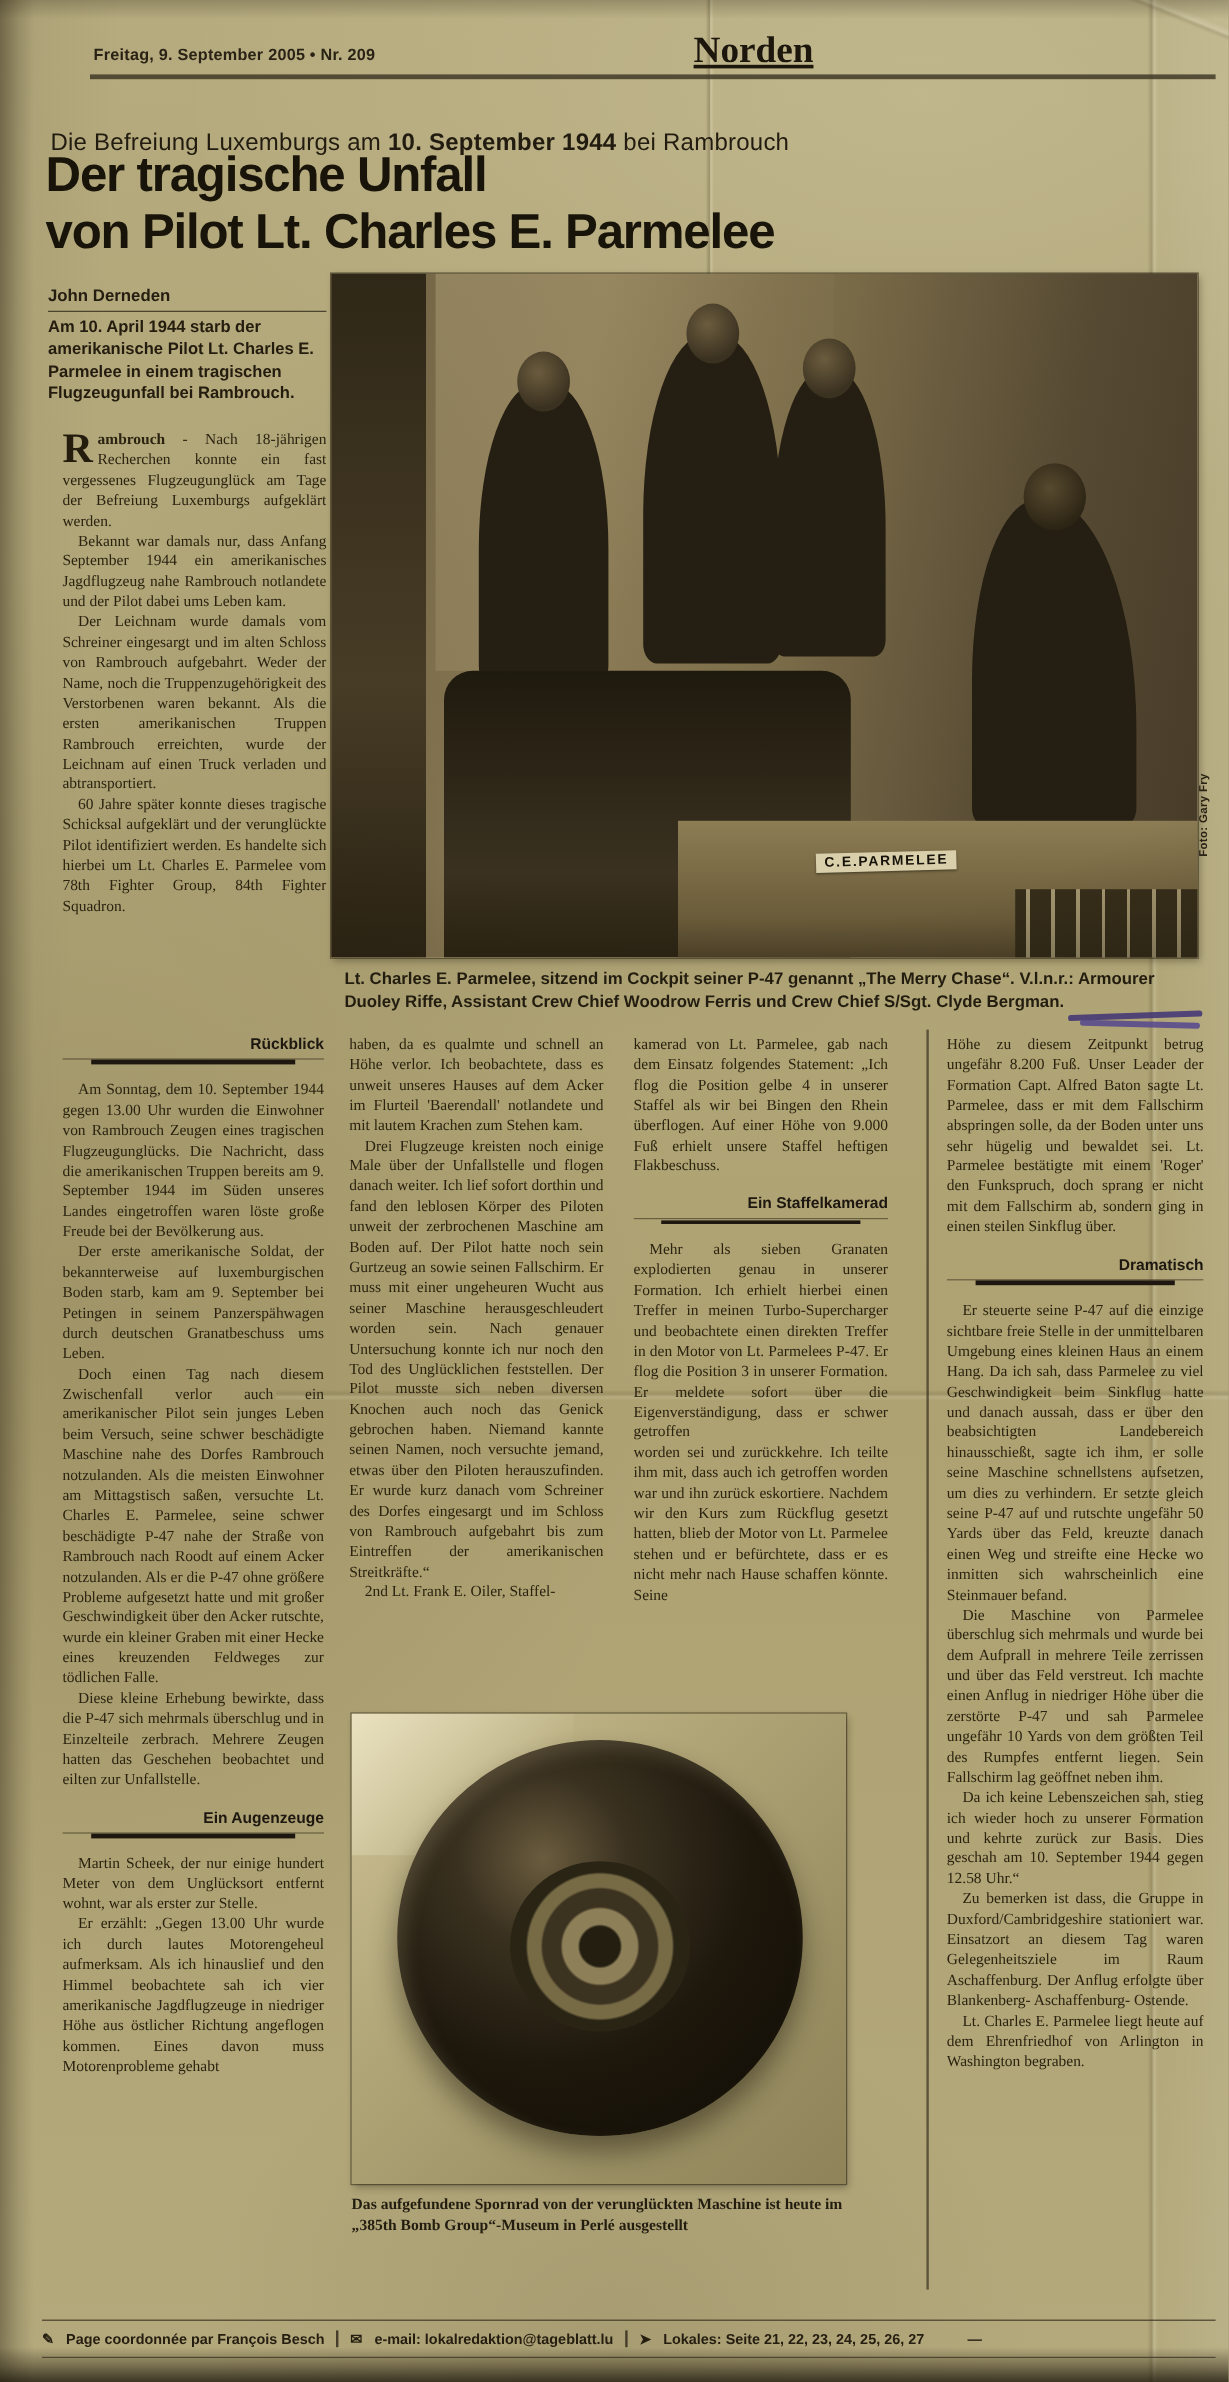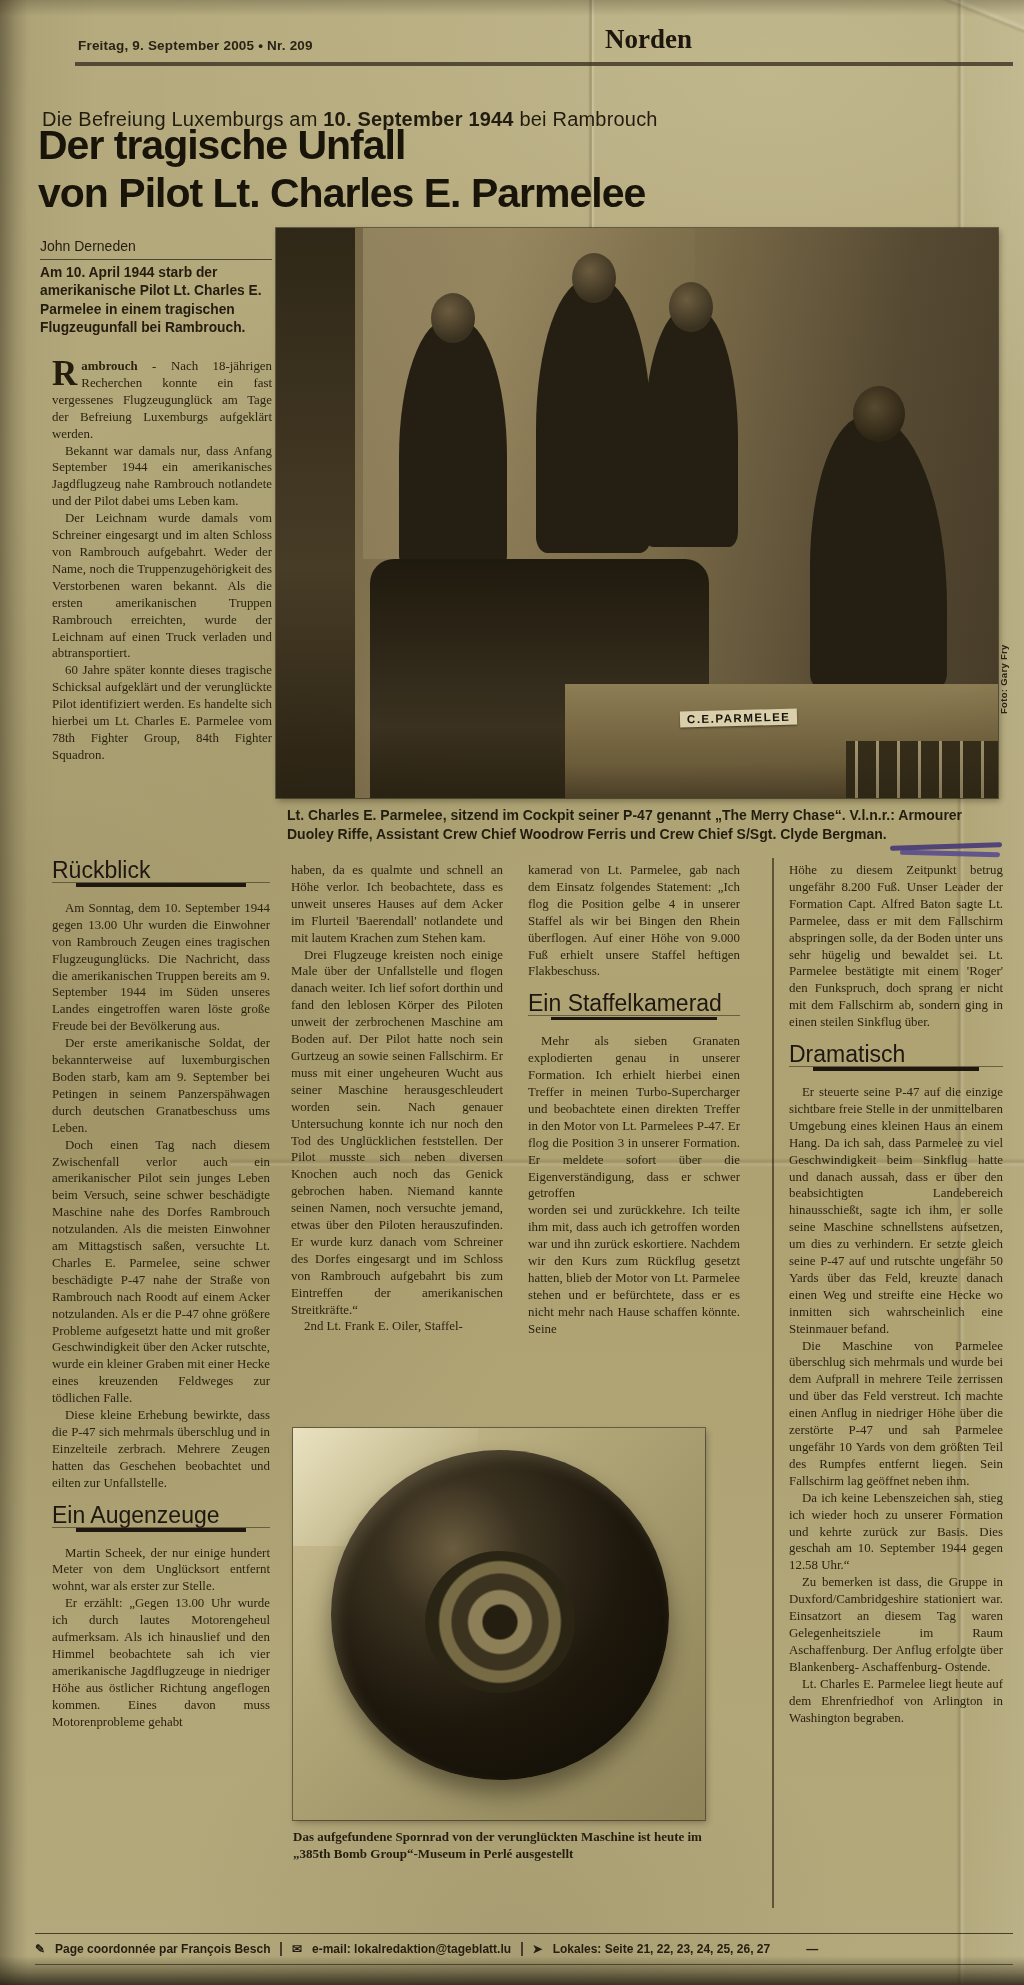--- a/index.html
+++ b/index.html
@@ -21,42 +21,42 @@
   .crease{pointer-events:none;}
   .crease-v1{left:588px;top:0;width:7px;height:235px;background:linear-gradient(90deg,transparent,rgba(70,58,30,.28) 45%,rgba(255,255,235,.22) 62%,transparent);}
   .crease-v2{left:956px;top:0;width:9px;height:1985px;background:linear-gradient(90deg,transparent,rgba(70,58,30,.20) 40%,rgba(255,255,240,.16) 65%,transparent);}
   .crease-h1{left:230px;top:1158px;width:794px;height:9px;background:linear-gradient(180deg,transparent,rgba(70,58,30,.16) 40%,rgba(255,255,240,.13) 70%,transparent);}
   .crease-d1{left:660px;top:-30px;width:460px;height:10px;transform:rotate(22deg);background:linear-gradient(180deg,transparent,rgba(255,255,240,.18) 45%,rgba(70,58,30,.14) 70%,transparent);}
   .edge-left{left:0;top:0;width:28px;height:100%;background:linear-gradient(90deg,rgba(40,33,18,.38),rgba(40,33,18,.13) 55%,transparent);}
   .edge-top{left:0;top:0;width:100%;height:16px;background:linear-gradient(180deg,rgba(40,33,18,.25),transparent);}
   .edge-bottom{left:0;top:1956px;width:100%;height:29px;background:linear-gradient(180deg,rgba(0,0,0,0),rgba(43,37,22,.45) 55%,rgba(25,20,10,.78));}
   
   .dateline{left:78px;top:38px;font-family:"Liberation Sans",sans-serif;font-weight:700;font-size:13.5px;letter-spacing:.2px;color:#2a2315;}
-  .norden{left:605px;top:24px;font-family:"Liberation Serif",serif;font-weight:700;font-size:27px;color:#1c160c;}
+  .norden{left:578px;top:24px;font-family:"Liberation Serif",serif;font-weight:700;font-size:31px;color:#1c160c;text-decoration:underline;}
   .masthead-rule{left:75px;top:62px;width:938px;height:3.5px;background:rgba(58,50,34,.8);}
   
   .kicker{left:42px;top:108px;font-family:"Liberation Sans",sans-serif;font-size:20px;color:#221c10;letter-spacing:.2px;}
   .kicker b{font-weight:700;}
   .headline{left:38px;font-family:"Liberation Sans",sans-serif;font-weight:700;font-size:41px;letter-spacing:-1px;color:#191409;line-height:1;}
   .hl1{top:125px;}
   .hl2{top:173px;}
-  .byline{left:40px;top:238px;width:232px;font-family:"Liberation Sans",sans-serif;font-weight:400;font-size:14px;color:#241d10;border-bottom:1.5px solid rgba(50,42,26,.8);padding-bottom:5px;}
+  .byline{left:40px;top:238px;width:232px;font-family:"Liberation Sans",sans-serif;font-weight:700;font-size:14px;color:#241d10;border-bottom:1.5px solid rgba(50,42,26,.8);padding-bottom:5px;}
   .lead{left:40px;top:264px;width:234px;font-family:"Liberation Sans",sans-serif;font-weight:700;font-size:13.8px;line-height:18.4px;color:#241c0e;text-align:left;}
   
   .col{font-size:12.9px;line-height:16.9px;text-align:justify;color:#2b2310;}
   .col p{margin:0;text-indent:13px;}
   .col p.noindent{text-indent:0;}
   .intro-col{left:52px;top:358px;width:220px;height:500px;overflow:hidden;}
   .col1b{left:52px;top:860px;width:218px;height:1060px;overflow:hidden;}
   .col2b{left:291px;top:862px;width:212px;height:560px;overflow:hidden;}
   .col3b{left:528px;top:862px;width:212px;height:556px;overflow:hidden;}
   .col4b{left:789px;top:862px;width:214px;height:1058px;overflow:hidden;}
   .dropcap{float:left;font-family:"Liberation Serif",serif;font-weight:700;font-size:35px;line-height:27px;padding:2px 4px 0 0;color:#241d0e;}
   .introbold{font-weight:700;}
-  .section-head{position:relative;text-align:left;font-family:"Liberation Sans",sans-serif;font-weight:400;font-size:23px;color:#1d1710;padding-bottom:9px;margin:15px 0 12px;text-indent:0;}
+  .section-head{position:relative;text-align:right;font-family:"Liberation Sans",sans-serif;font-weight:700;font-size:13px;color:#1d1710;padding-bottom:9px;margin:15px 0 12px;text-indent:0;}
   .section-head::before{content:'';position:absolute;left:0;right:0;bottom:5px;height:1px;background:rgba(45,38,22,.55);}
   .section-head::after{content:'';position:absolute;left:11%;right:11%;bottom:1px;height:3.5px;background:#1d1710;}
   .vrule{left:772px;top:858px;width:2px;height:1050px;background:rgba(48,40,24,.65);}
   
   .photo1{left:276px;top:228px;width:722px;height:570px;overflow:hidden;background:linear-gradient(100deg,#6b5d40 0%,#8a7a55 28%,#7a6b48 52%,#564a33 78%,#463b28 100%);box-shadow:0 0 0 1px rgba(35,28,15,.55), 2px 3px 6px rgba(30,24,12,.35);}
   .photo1 .ph-dark-left{position:absolute;left:0;top:0;width:11%;height:100%;background:linear-gradient(180deg,#2f2717,#473c26 60%,#2a2213);}
   .photo1 .ph-light-band{position:absolute;left:12%;top:0;width:46%;height:58%;background:linear-gradient(115deg,rgba(210,195,150,.30),rgba(210,195,150,.05) 60%,transparent);}
   .figure{position:absolute;background:#241f12;border-radius:45% 45% 10% 10% / 55% 55% 6% 6%;}
   .figure::before{content:'';position:absolute;left:50%;top:-26px;transform:translateX(-50%);width:44px;height:50px;border-radius:50%;background:radial-gradient(circle at 40% 35%, #6b5c3e, #3a3120 70%);}
   .fig1{left:17%;top:16%;width:15%;height:44%;}

